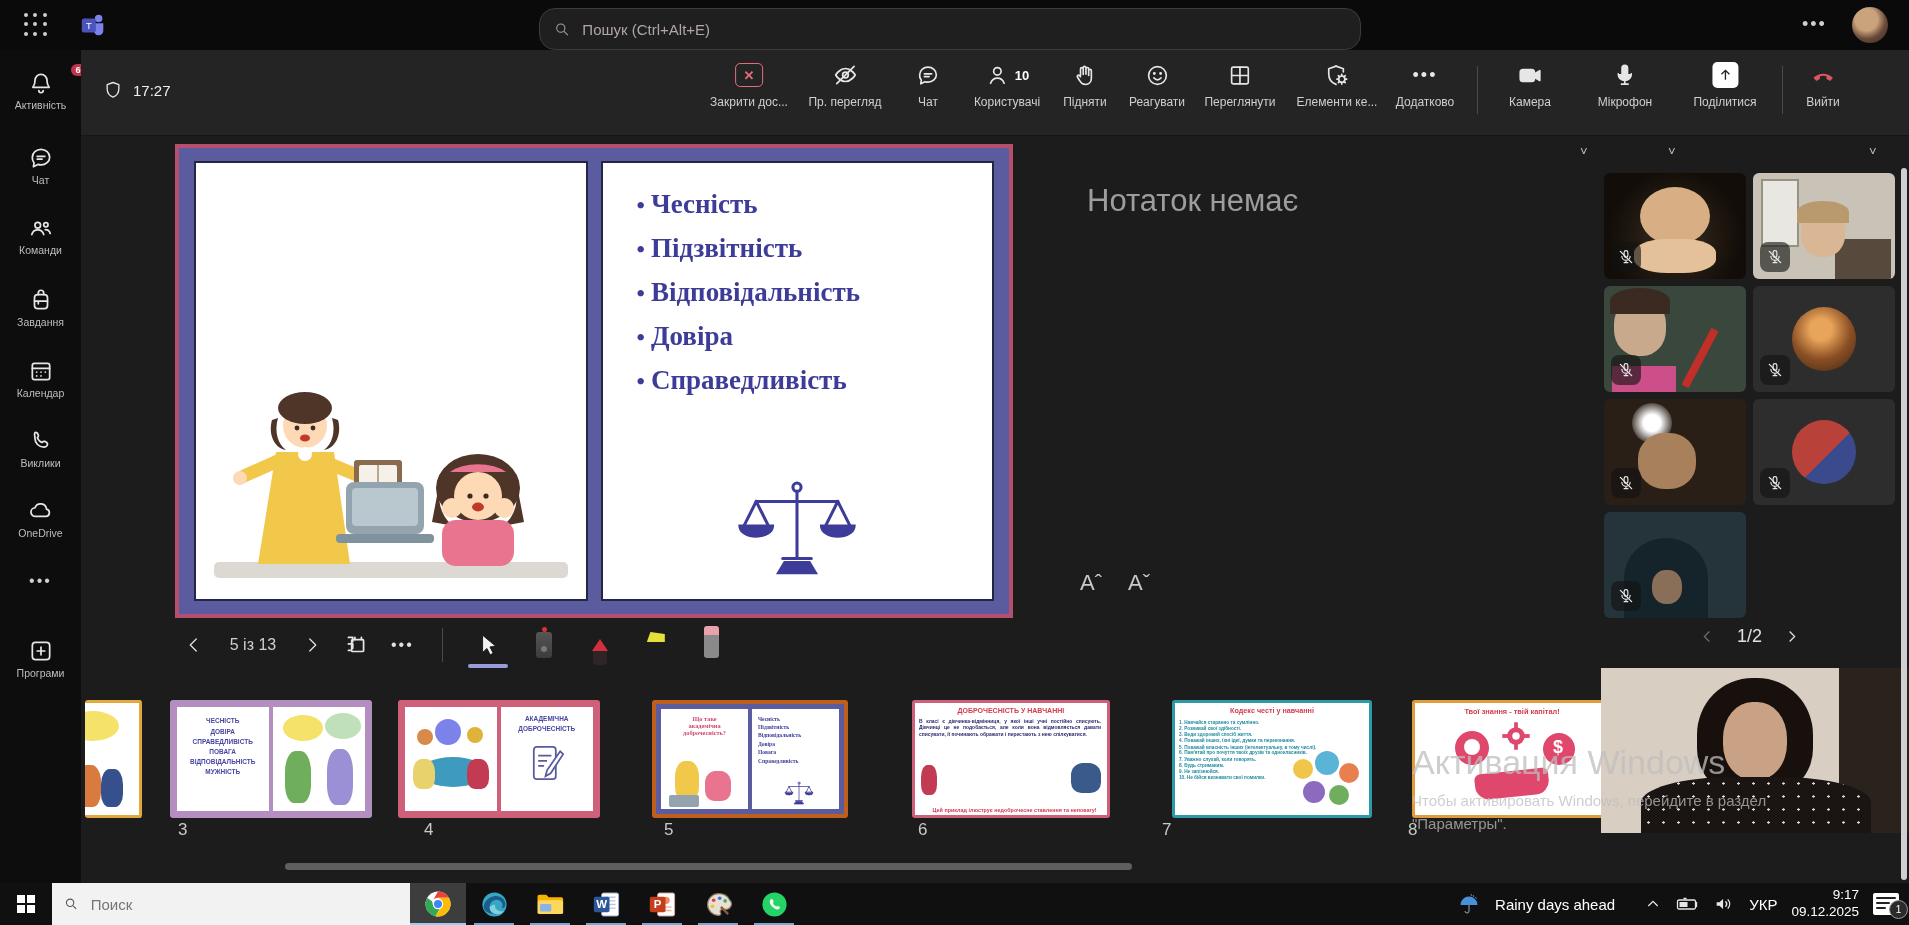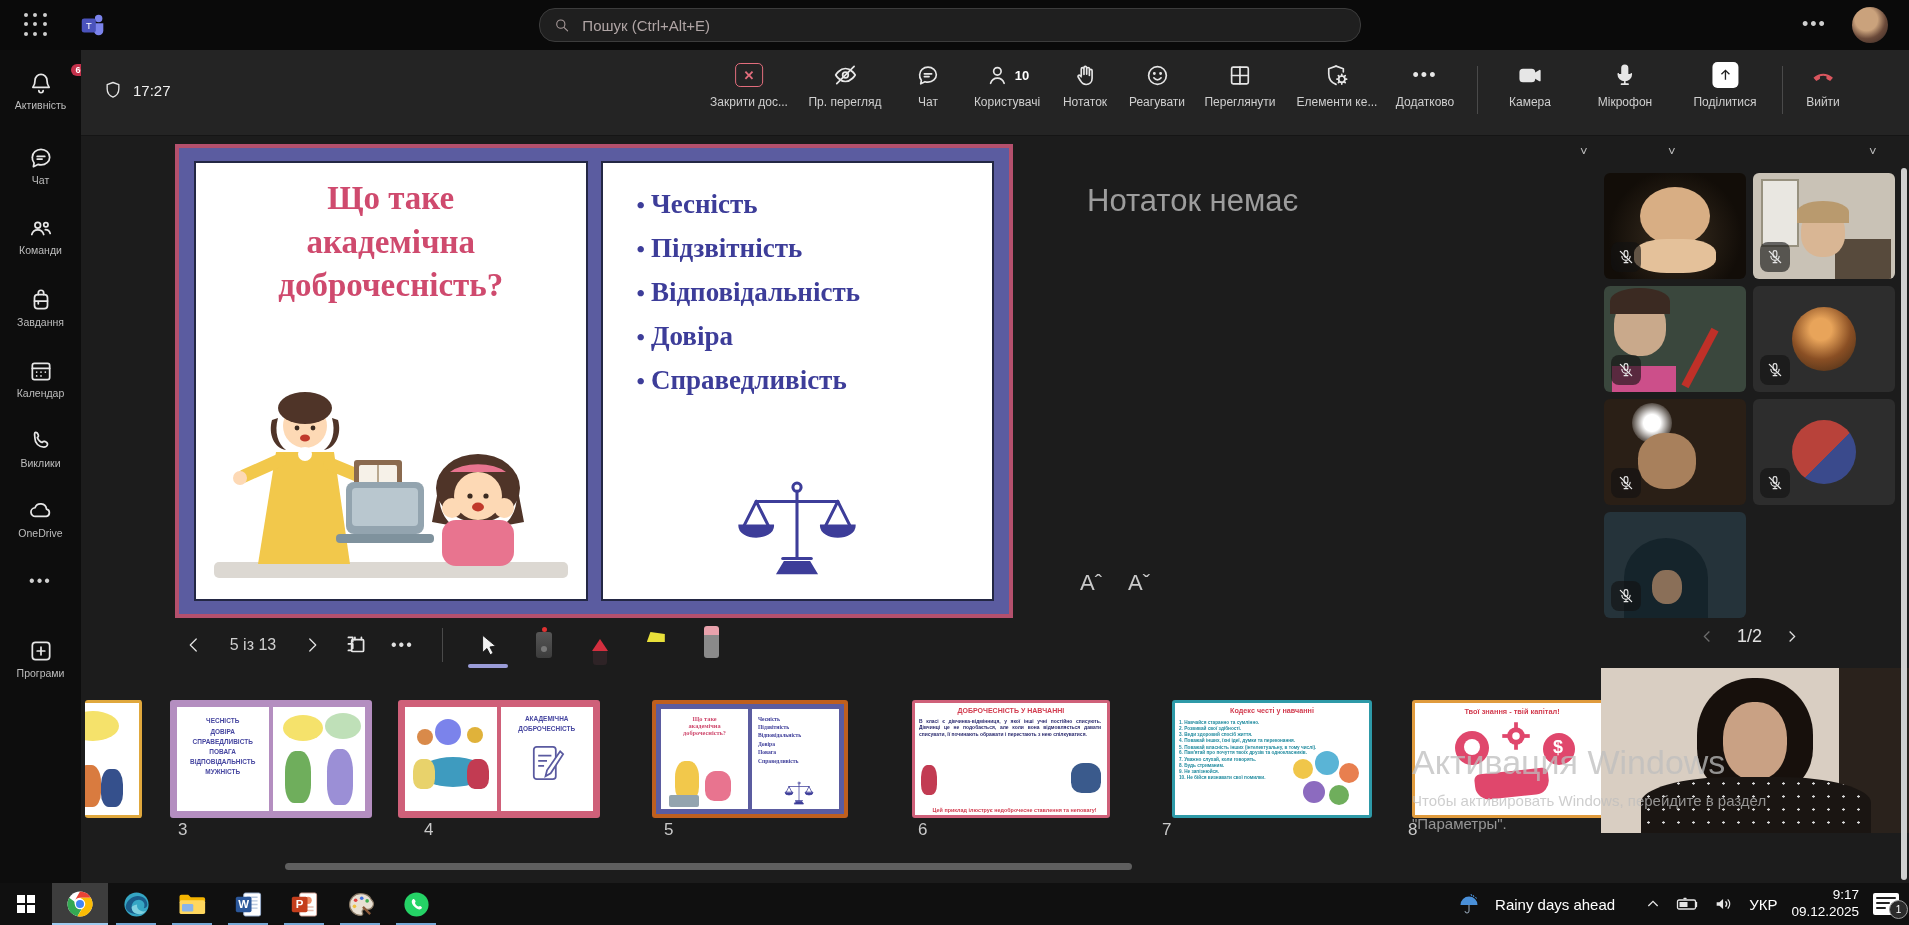--- a/index.html
+++ b/index.html
@@ -7,21 +7,21 @@
           font-family:"Liberation Sans",sans-serif;color:#e8e8e8;}
   .abs{position:absolute;}
   svg{display:block;}
   .ico{stroke:#e6e6e6;fill:none;stroke-width:1.6;stroke-linecap:round;stroke-linejoin:round;}
 
   
   .topbar{position:absolute;left:0;top:0;width:1909px;height:50px;background:#0a0a0a;}
   .waffle{position:absolute;left:24px;top:13px;width:24px;height:24px;display:grid;grid-template-columns:repeat(3,1fr);gap:4px;}
   .waffle i{width:4px;height:4px;border-radius:50%;background:#cfcfcf;}
   .teamslogo{position:absolute;left:78px;top:10px;width:30px;height:30px;}
-  .tsearch{position:absolute;left:539px;top:8px;width:822px;height:34px;background:#1f1f1f;
+  .tsearch{position:absolute;left:539px;top:8px;width:822px;height:42px;background:#1f1f1f;
            border:1px solid #3c3c3c;border-radius:16px;display:flex;align-items:center;gap:10px;padding:0 14px;box-sizing:border-box;}
   .tsearch input{background:transparent;border:0;outline:0;color:#b9a9a9;font-size:15px;width:100%;font-family:"Liberation Sans",sans-serif;}
   .tsearch input::placeholder{color:#b0a5a5;}
   .topdots{position:absolute;left:1802px;top:14px;color:#cfcfcf;font-size:18px;letter-spacing:2px;}
   .topavatar{position:absolute;left:1852px;top:7px;width:36px;height:36px;border-radius:50%;
              background:radial-gradient(circle at 40% 35%,#caa27c 0 35%,#6b4a3a 60%,#2e2320 100%);}
 
   
   .sidebar{position:absolute;left:0;top:50px;width:81px;height:833px;background:#0d0d0d;}
   .sbitem{position:absolute;left:0;width:81px;display:flex;flex-direction:column;align-items:center;gap:3px;color:#bdbdbd;font-size:10.5px;}
@@ -381,21 +381,21 @@
         <span class="cntbadge">10</span>
         </div>
       <span>Користувачі</span>
     </div>
     <div class="mbtn" style="left:1004px">
       <div class="irow">
           <svg width="25" height="25" class="ico">
             <use href="#i-hand"></use>
           </svg>
         </div>
-      <span>Нотаток</span>
+      <span>Підняти</span>
     </div>
     <div class="mbtn" style="left:1076px">
       <div class="irow">
           <svg width="25" height="25" class="ico">
             <use href="#i-smile"></use>
           </svg>
         </div>
       <span>Реагувати</span>
     </div>
     <div class="mbtn" style="left:1159px">
@@ -459,23 +459,20 @@
           </svg>
         </div>
       <span>Вийти</span>
     </div>
     <div class="chev abs" style="left:1788px;top:94px">˅</div>
   </div>
 
   <div class="slide">
     <div class="slide-inner">
       <div class="spanel">
-        <div class="slide-title serif">Що таке
-академічна
-доброчесність?</div>
         <svg width="390" height="235" viewBox="0 0 390 235" style="position:absolute;bottom:4px;left:50%;transform:translateX(-50%)">
           <rect x="18" y="202" width="354" height="16" rx="5" fill="#dcd8d2"></rect>
           <path d="M80 92h58l16 112H62z" fill="#f2c84b"></path>
           <circle cx="109" cy="66" r="22" fill="#fdd9b5"></circle>
           <ellipse cx="109" cy="48" rx="27" ry="16" fill="#4f3428"></ellipse>
           <path d="M82 58c-4 14 0 26 8 32-12-2-18-16-14-30z" fill="#4f3428"></path>
           <path d="M136 58c4 14 0 26-8 32 12-2 18-16 14-30z" fill="#4f3428"></path>
           <circle cx="101" cy="68" r="2.4" fill="#3a2a20"></circle>
             <circle cx="117" cy="68" r="2.4" fill="#3a2a20"></circle>
           <ellipse cx="109" cy="78" rx="5" ry="3.6" fill="#c0392b"></ellipse>
@@ -774,20 +771,26 @@
 
   <div class="taskbar">
     <div class="startbtn">
         <div class="winlogo">
           <i></i>
           <i></i>
           <i></i>
           <i></i>
         </div>
       </div>
+    <div class="tsrch">
+      <svg width="16" height="16" viewBox="0 0 24 24" style="stroke:#555;fill:none;stroke-width:1.8">
+          <use href="#i-search"></use>
+        </svg>
+      <input placeholder="Поиск" style="">
+    </div>
     <div class="tbapp active">
       <svg width="30" height="30" viewBox="0 0 24 24">
         <circle cx="12" cy="12" r="10" fill="#fff"></circle>
         <path d="M12 2a10 10 0 0 1 8.66 5H12a5 5 0 0 0-4.57 2.97z" fill="#ea4335"></path>
         <path d="M3.34 7A10 10 0 0 0 10 21.8l4-6.93A5 5 0 0 1 7.43 9.97z" fill="#34a853"></path>
         <path d="M20.66 7A10 10 0 0 1 10 21.8l4.33-6.93A5 5 0 0 0 12 7z" fill="#fbbc05"></path>
         <circle cx="12" cy="12" r="4.2" fill="#fff"></circle>
           <circle cx="12" cy="12" r="3.2" fill="#4285f4"></circle>
       </svg>
         <div class="ul"></div>

